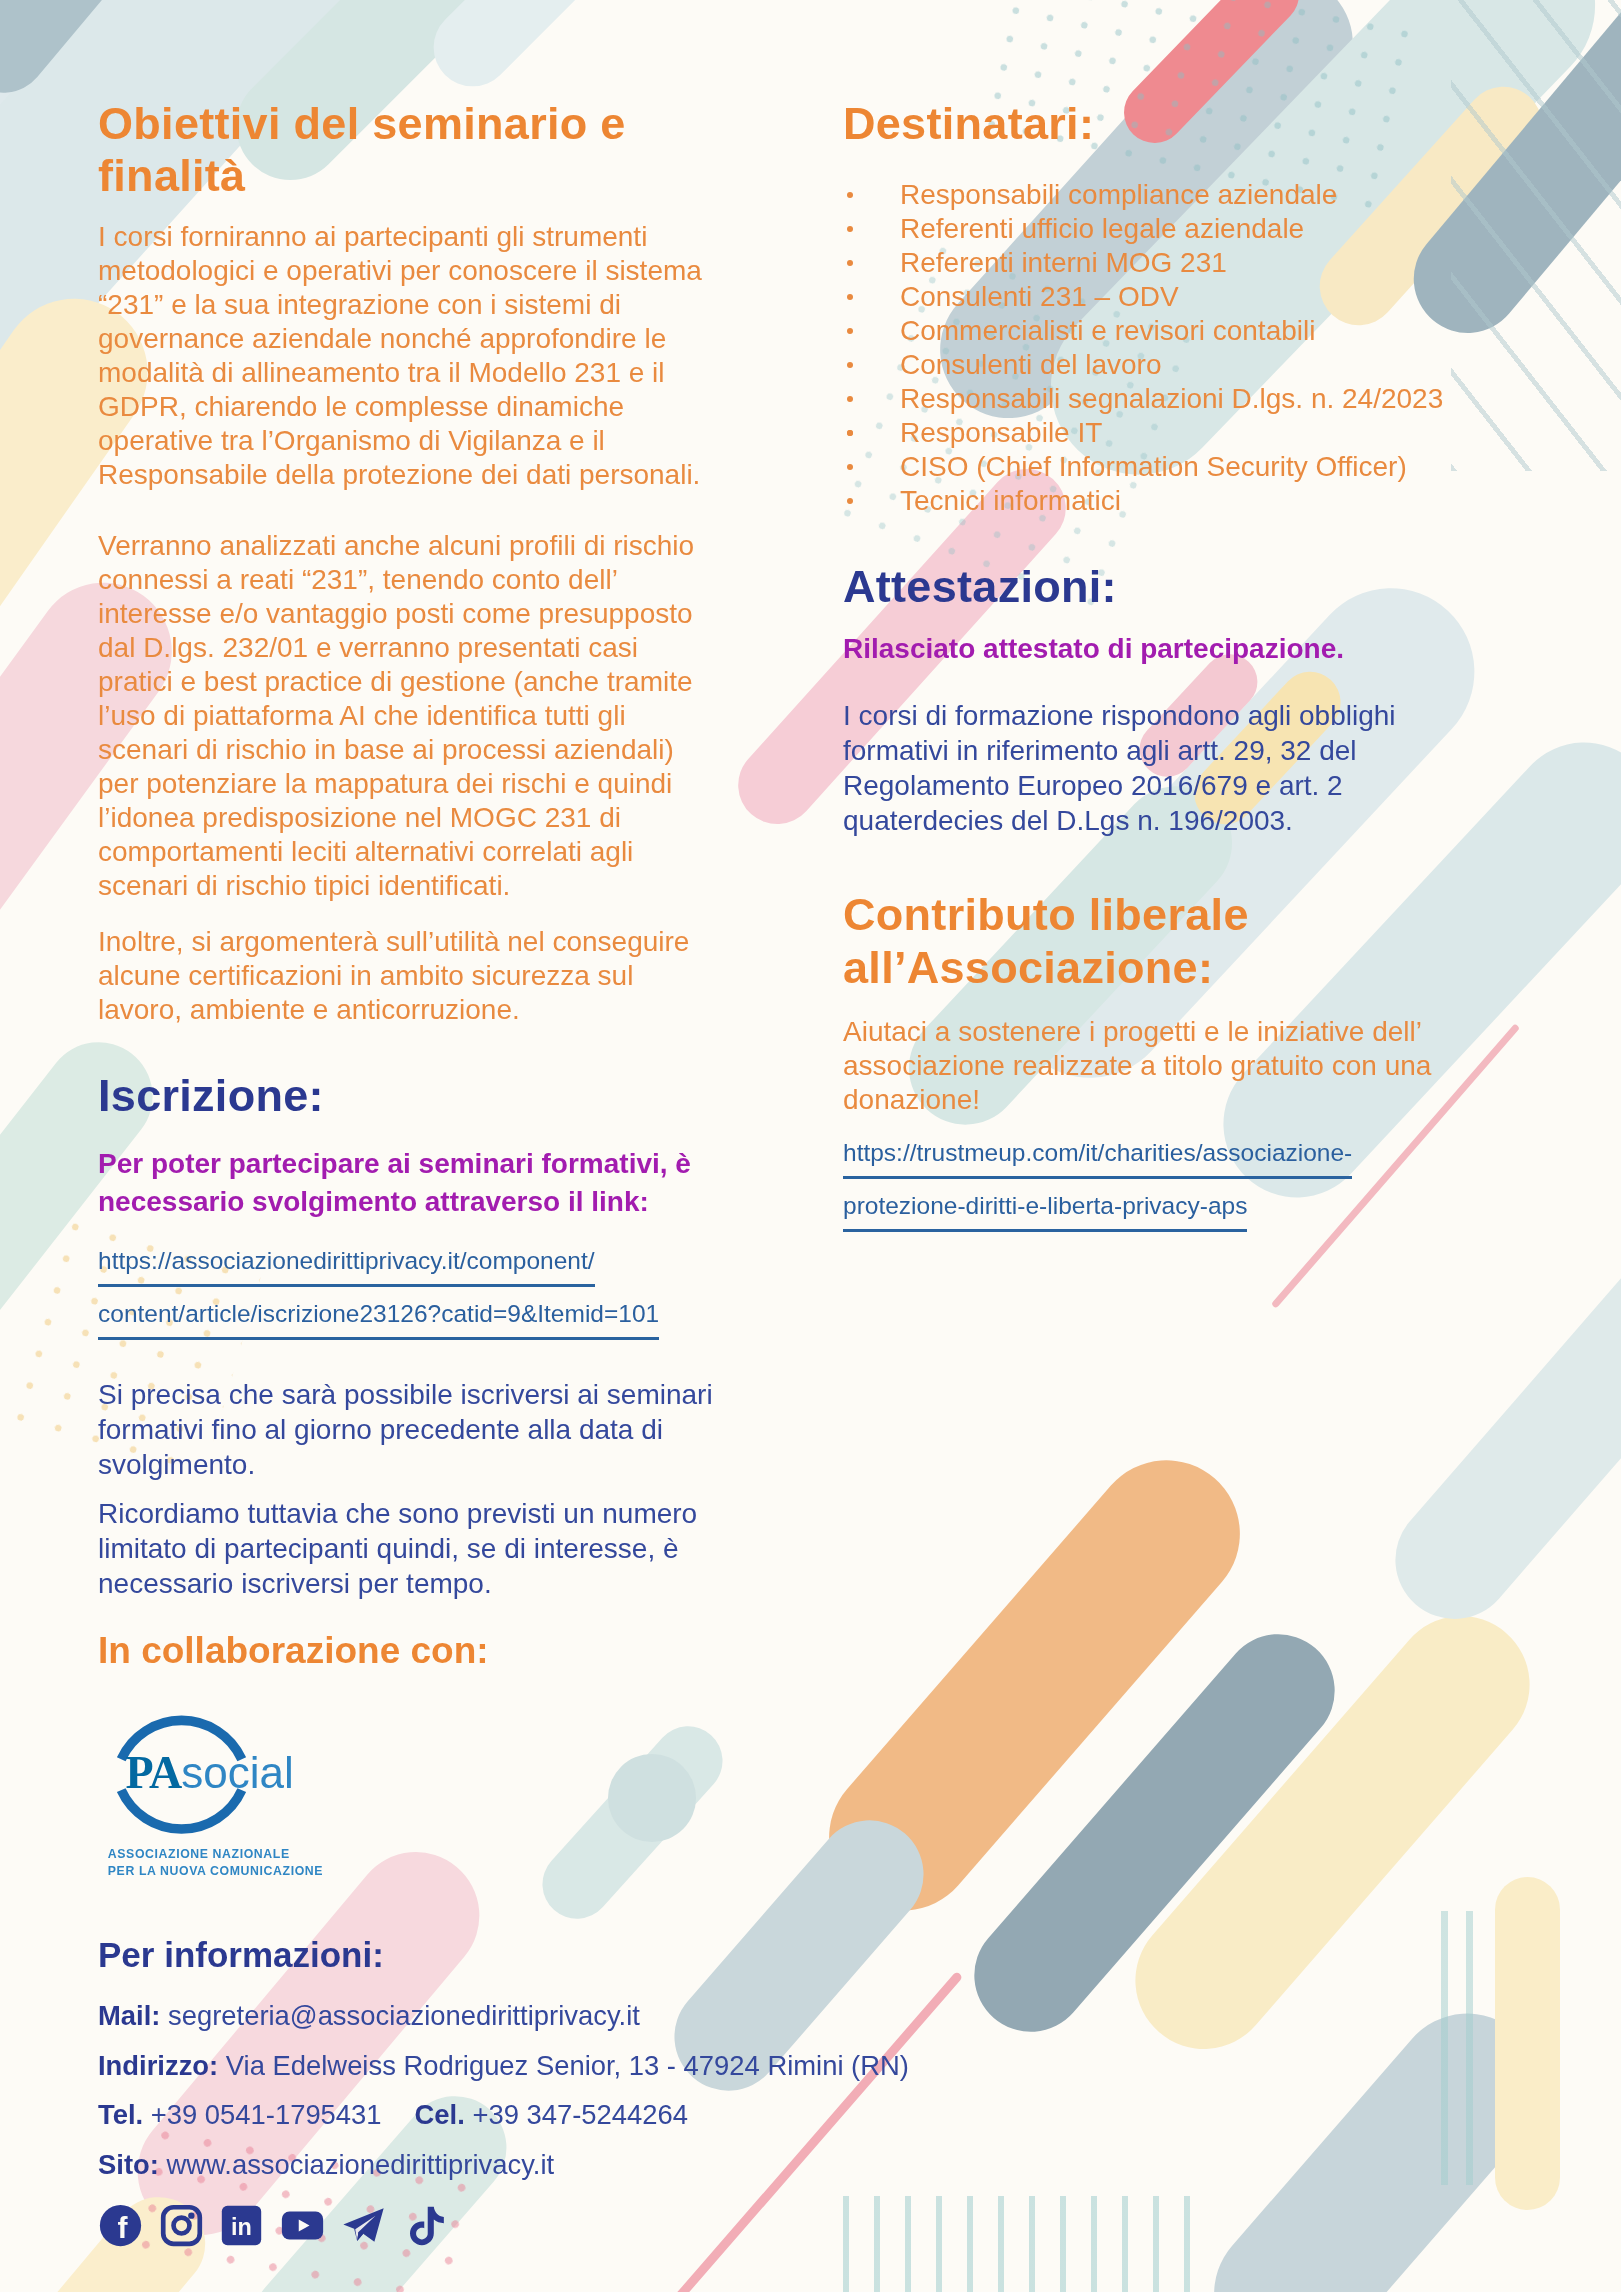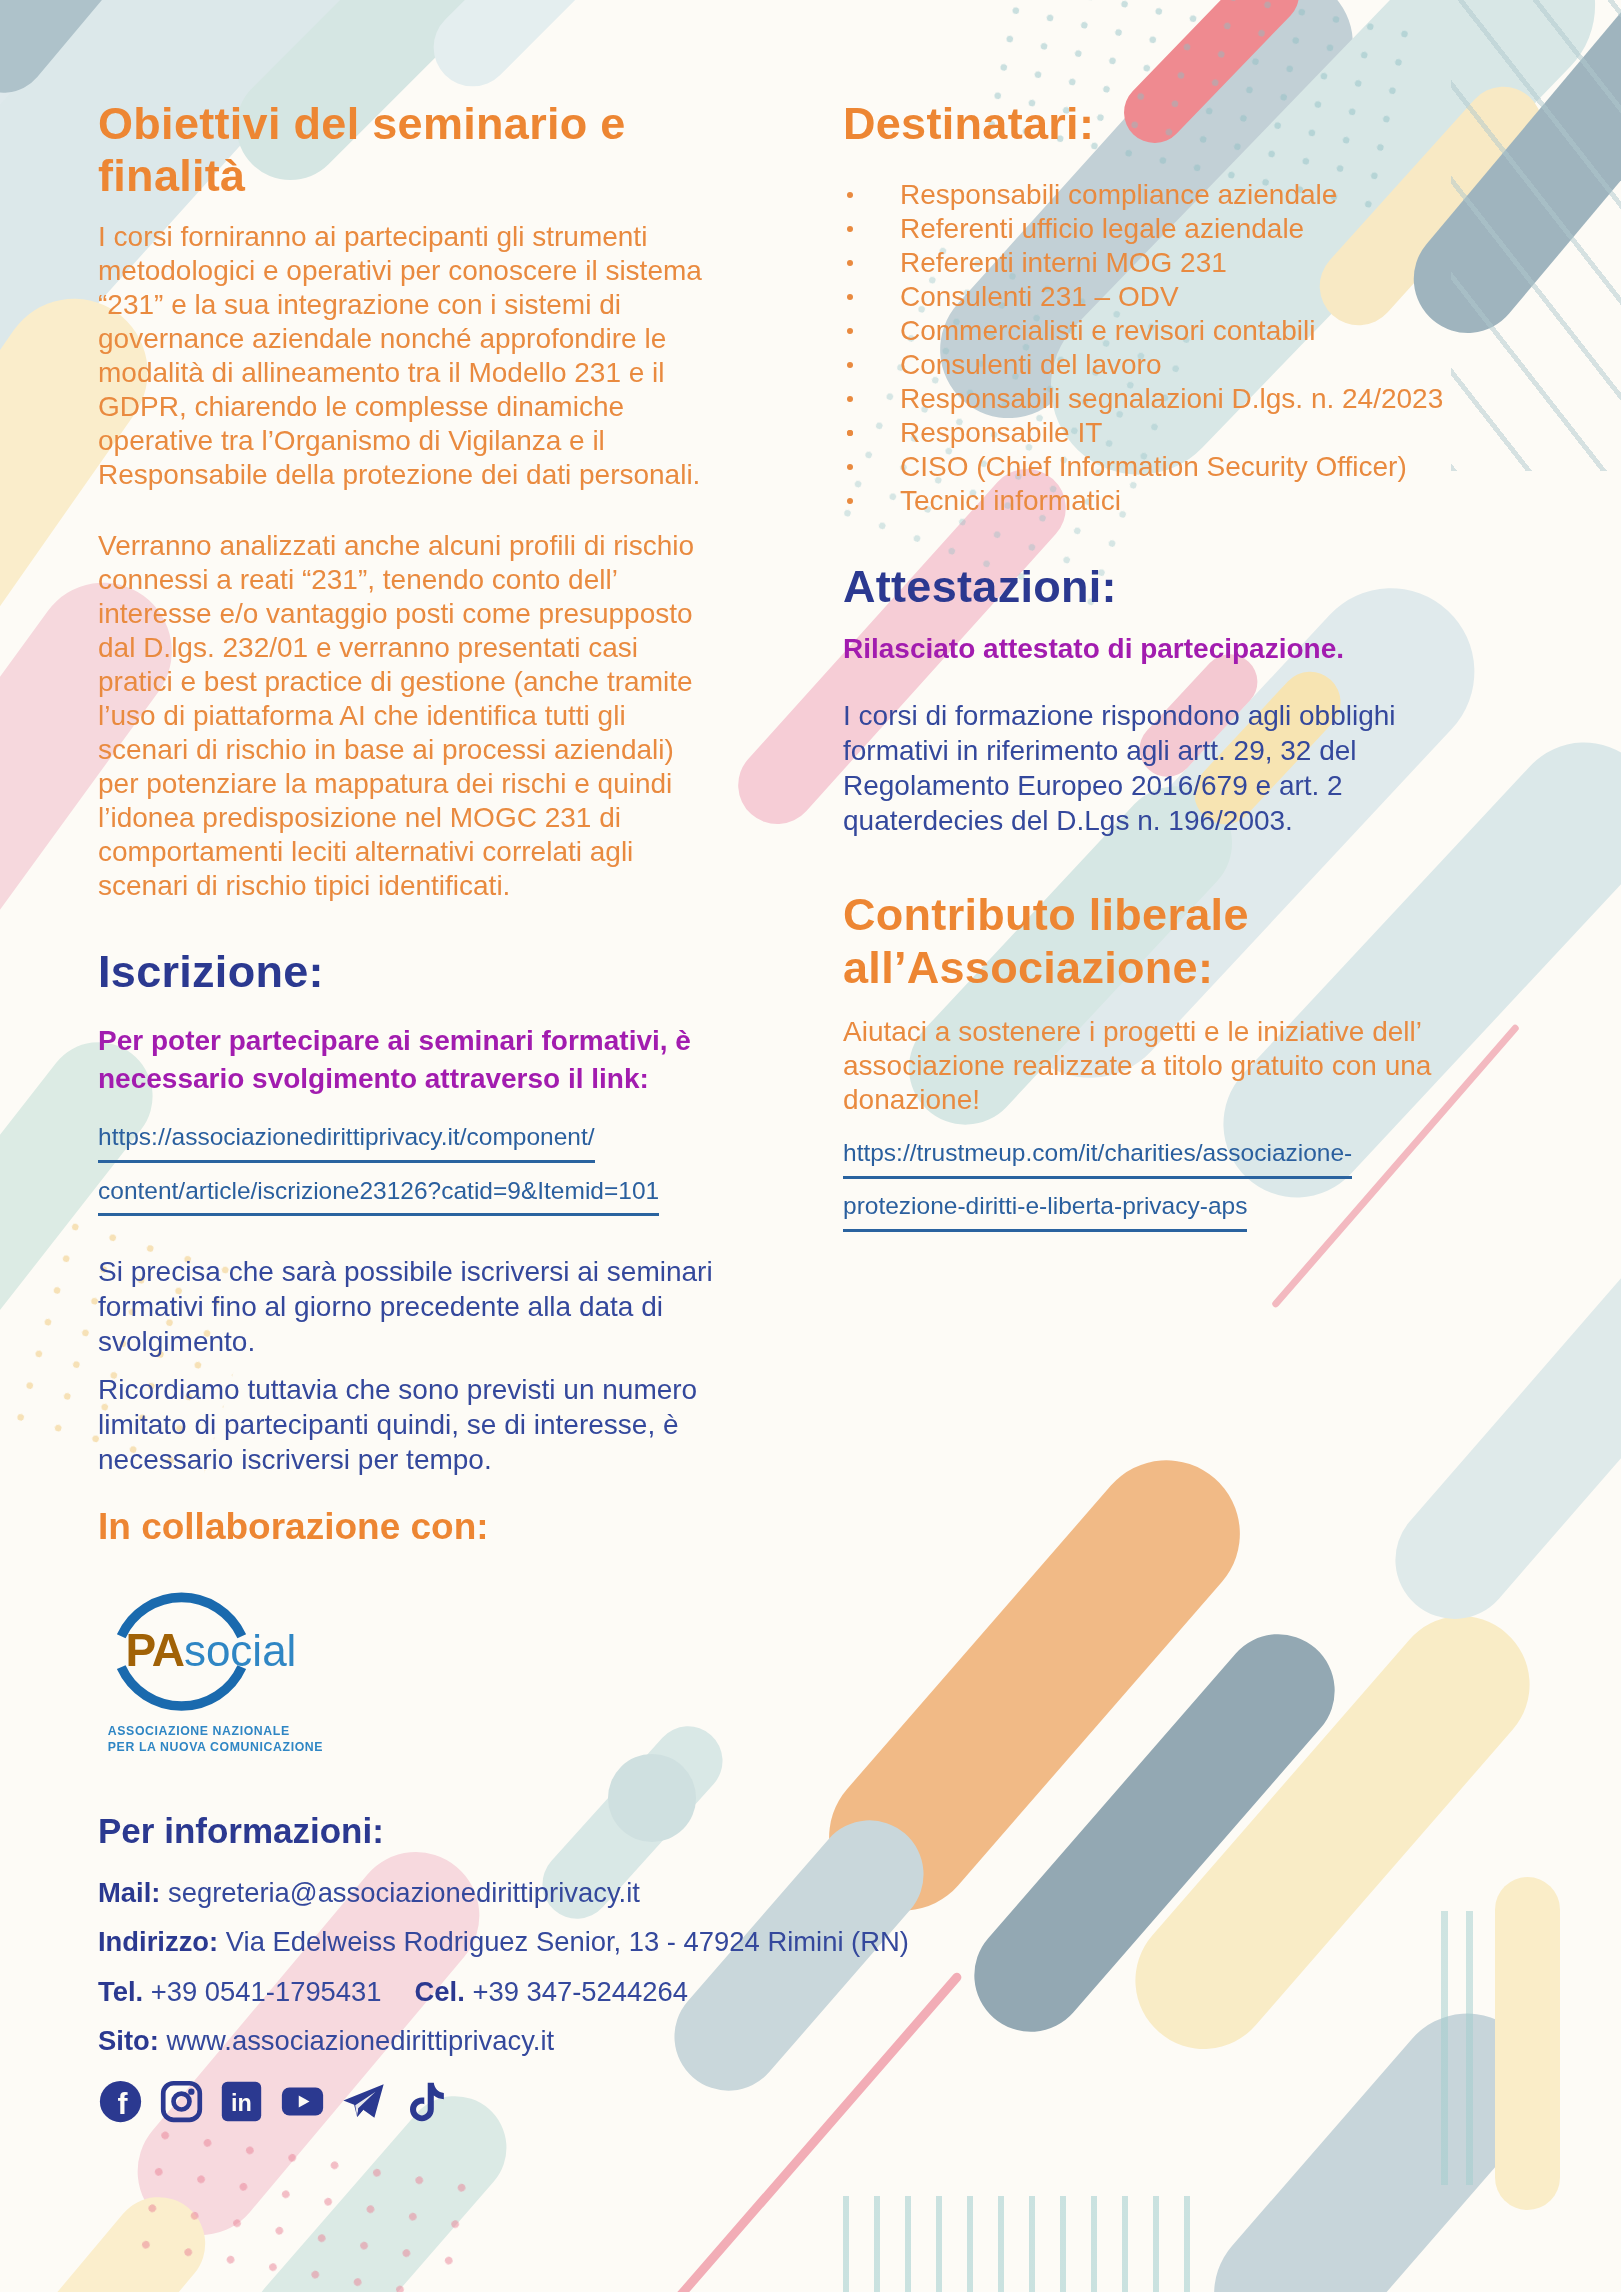--- a/index.html
+++ b/index.html
@@ -25,21 +25,21 @@
              border-bottom:3.9px solid #2A639F;padding-bottom:8.8px;text-decoration:none;cursor:pointer;}
   .linkblock .link-line{margin-bottom:13.7px;}
   
   .rec-list{list-style:none;margin:0;padding:0;}
   .rec-list li{position:relative;padding-left:57px;color:#E98A3F;font-size:28px;line-height:34px;white-space:nowrap;}
   .rec-list .dot{position:absolute;left:3.9px;top:14.7px;width:5.9px;height:5.9px;border-radius:50%;background:#E98A3F;}
   
   .pasocial{position:relative;width:333px;height:147px;margin-left:9.8px;}
   .pas-ring{position:absolute;left:0;top:0;}
   .pas-text{position:absolute;left:17.6px;top:47px;white-space:nowrap;}
-  .pas-pa{font-size:46px;font-weight:800;color:#a16207;letter-spacing:-1px;}
+  .pas-pa{font-size:46px;font-weight:800;color:#0369a1;letter-spacing:-1px;font-family:Liberation Serif, serif;}
   .pas-social{font-size:44px;font-weight:300;color:#2F86C4;letter-spacing:0px;}
   .pas-sub{margin-left:9.8px;width:225px;color:#2F86C4;font-size:12.3px;font-weight:600;letter-spacing:0.6px;line-height:16.7px;}
   
   .c-row{white-space:nowrap;font-size:27.4px;color:#34489C;margin-bottom:17.6px;}
   .c-label{font-weight:800;color:#2B3990;}
   .c-gap{display:inline-block;width:33px;}
   .socials{display:flex;gap:15.7px;margin-top:21.6px;}
   .socials .icn{width:45px;height:45px;cursor:pointer;}
 </style>
 </head>
@@ -86,20 +86,21 @@
   <div class="dots" style="left:39px;top:1245px;width:196px;height:216px;background-image:radial-gradient(circle at 3.9px 3.9px, rgba(240,200,120,.5) 3.1px, transparent 3.7px);background-size:39px 33px;transform:rotate(16deg);"></div>
   <div class="vlines" style="left:843px;top:2196px;width:372px;height:97px;background-image:repeating-linear-gradient(90deg, rgba(160,205,205,.55) 0 5.9px, transparent 5.9px 31px);"></div>
   <div class="vlines" style="left:1441px;top:1911px;width:49px;height:274px;background-image:repeating-linear-gradient(90deg, rgba(160,205,205,.5) 0 6.9px, transparent 6.9px 25.5px);"></div>
   <div class="vlines" style="left:1451px;top:-39px;width:216px;height:510px;background-image:repeating-linear-gradient(52deg, rgba(175,200,205,.5) 0 4.9px, transparent 4.9px 59px);"></div>
 
   <div class="col col-left">
     <h1 class="h-big h-orange" style="margin-top:98px;max-width:627px;">Obiettivi del seminario e finalità</h1>
 
     <p class="p-orange" style="margin-top:17.6px;">I corsi forniranno ai partecipanti gli strumenti metodologici e operativi per conoscere il sistema “231” e la sua integrazione con i sistemi di governance aziendale nonché approfondire le modalità di allineamento tra il Modello 231 e il GDPR, chiarendo le complesse dinamiche operative tra l’Organismo di Vigilanza e il Responsabile della protezione dei dati personali.</p>
     <p class="p-orange" style="margin-top:37px;">Verranno analizzati anche alcuni profili di rischio connessi a reati “231”, tenendo conto dell’ interesse e/o vantaggio posti come presupposto dal D.lgs. 232/01 e verranno presentati casi pratici e best practice di gestione (anche tramite l’uso di piattaforma AI che identifica tutti gli scenari di rischio in base ai processi aziendali) per potenziare la mappatura dei rischi e quindi l’idonea predisposizione nel MOGC 231 di comportamenti leciti alternativi correlati agli scenari di rischio tipici identificati.</p>
+    <p class="p-orange" style="margin-top:21.6px;">Inoltre, si argomenterà sull’utilità nel conseguire alcune certificazioni in ambito sicurezza sul lavoro, ambiente e anticorruzione.</p>
 
     <h2 class="h-big h-navy" style="margin-top:43px;">Iscrizione:</h2>
 
     <p class="p-navy-bold" style="margin-top:23.5px;">Per poter partecipare ai seminari formativi, è necessario svolgimento attraverso il link:</p>
 
     <div class="linkblock" style="margin-top:25.5px;">
       <span class="link-line">https://associazionedirittiprivacy.it/component/</span><br>
       <span class="link-line">content/article/iscrizione23126?catid=9&amp;Itemid=101</span>
     </div>
 

